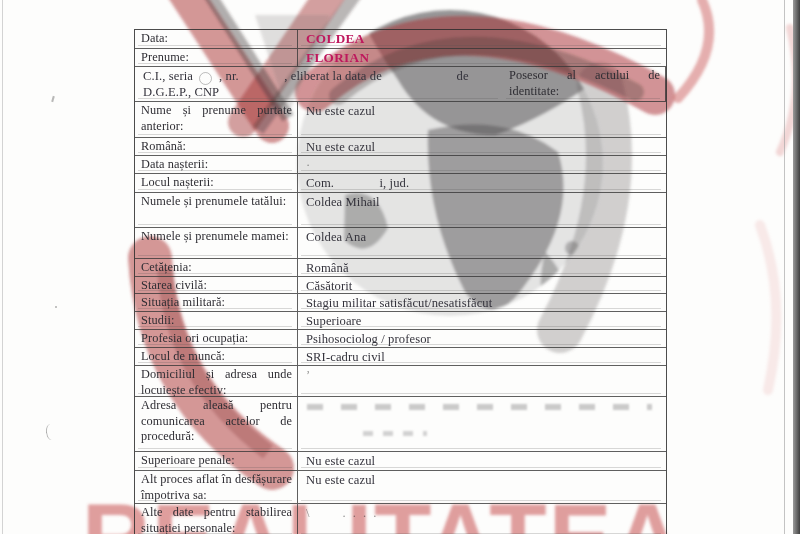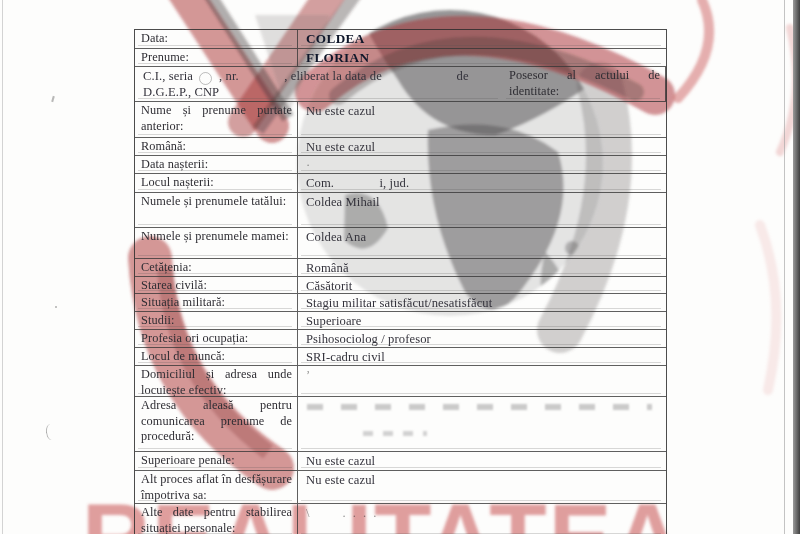--- a/index.html
+++ b/index.html
@@ -31,21 +31,21 @@
     flex:1;padding:1px 4px 2px 8px;white-space:pre-wrap;
     font-size:12.6px;line-height:16px;color:#34333c;letter-spacing:.1px;
   }
   
   .cell::after{content:"";position:absolute;left:3px;right:5px;bottom:2px;border-bottom:1px solid rgba(80,80,80,.22);}
   
   .r1{height:19px}.r2{height:18px}.r3{height:35px}.r4{height:36px}.r5{height:18px}
   .r6{height:18px}.r7{height:19px}.r8{height:35px}.r9{height:31px}.r10{height:18px}
   .r11{height:17px}.r12{height:18px}.r13{height:18px}.r14{height:18px}.r15{height:18px}
   .r16{height:31px}.r17{height:55px}.r18{height:19px}.r19{height:33px}.r20{height:32px;border-bottom:none;}
-  .r1 .value,.r2 .value{font-weight:700;font-size:13.2px;letter-spacing:.35px;color:#0f172a;}
+  .r1 .value,.r2 .value{font-weight:700;font-size:13.2px;letter-spacing:.35px;color:#be185d;}
   .r6 .value{color:rgba(45,45,45,.5);}
   .r16 .value{color:rgba(45,45,45,.5);}
   .r20 .value{color:rgba(55,55,55,.55);letter-spacing:2px;}
   
   .smudge{position:absolute;filter:blur(1px);z-index:2;}
   .smudge-a{left:172px;top:7px;width:345px;height:6px;
     background:repeating-linear-gradient(90deg,rgba(120,118,120,.38) 0 16px,transparent 16px 34px);}
   .smudge-b{left:228px;top:34px;width:64px;height:5px;
     background:repeating-linear-gradient(90deg,rgba(120,118,120,.32) 0 10px,transparent 10px 20px);}
   
@@ -161,21 +161,21 @@
     </div>
   <div class="row r15">
       <div class="cell label">Locul de muncă:</div>
       <div class="cell value">SRI-cadru civil</div>
     </div>
   <div class="row r16">
       <div class="cell label">Domiciliul și adresa unde locuiește efectiv:</div>
       <div class="cell value">’</div>
     </div>
   <div class="row r17">
-    <div class="cell label">Adresa aleasă pentru comunicarea prenume de procedură:</div>
+    <div class="cell label">Adresa aleasă pentru comunicarea actelor de procedură:</div>
     <div class="cell value"></div>
     <div class="smudge smudge-a"></div>
     <div class="smudge smudge-b"></div>
   </div>
   <div class="row r18">
       <div class="cell label">Superioare penale:</div>
       <div class="cell value">Nu este cazul</div>
     </div>
   <div class="row r19">
       <div class="cell label">Alt proces aflat în desfășurare împotriva sa:</div>

